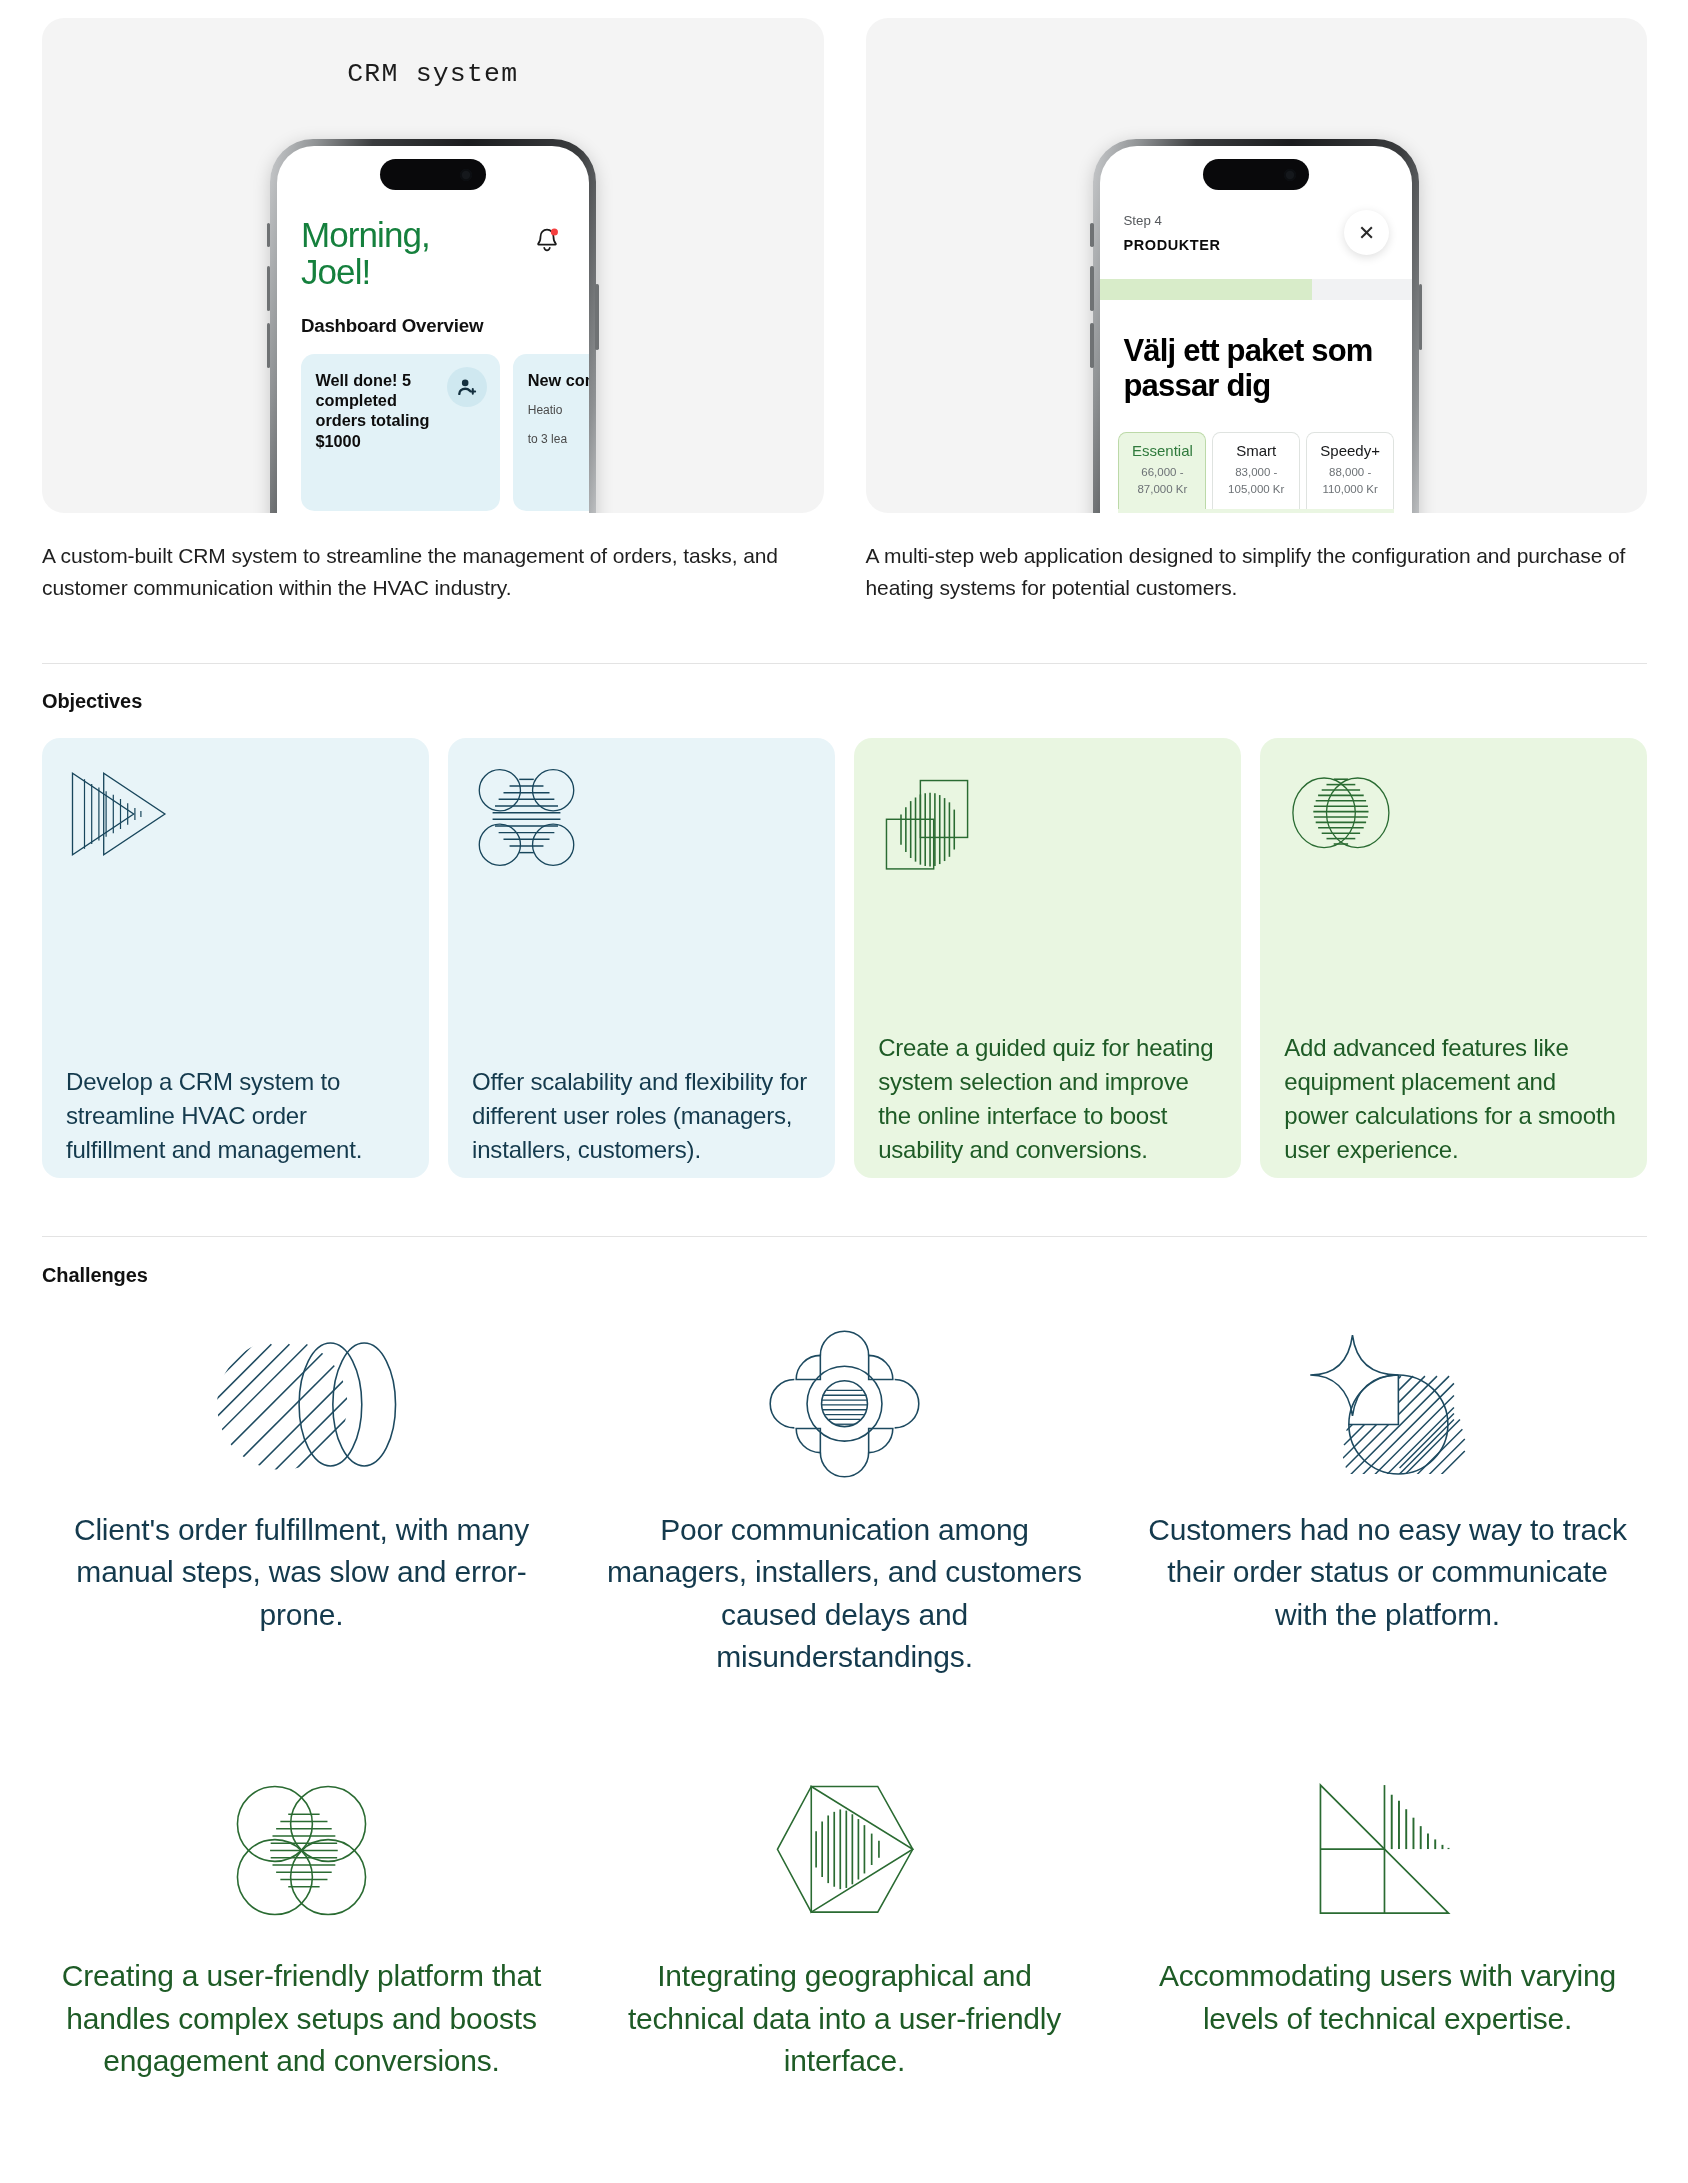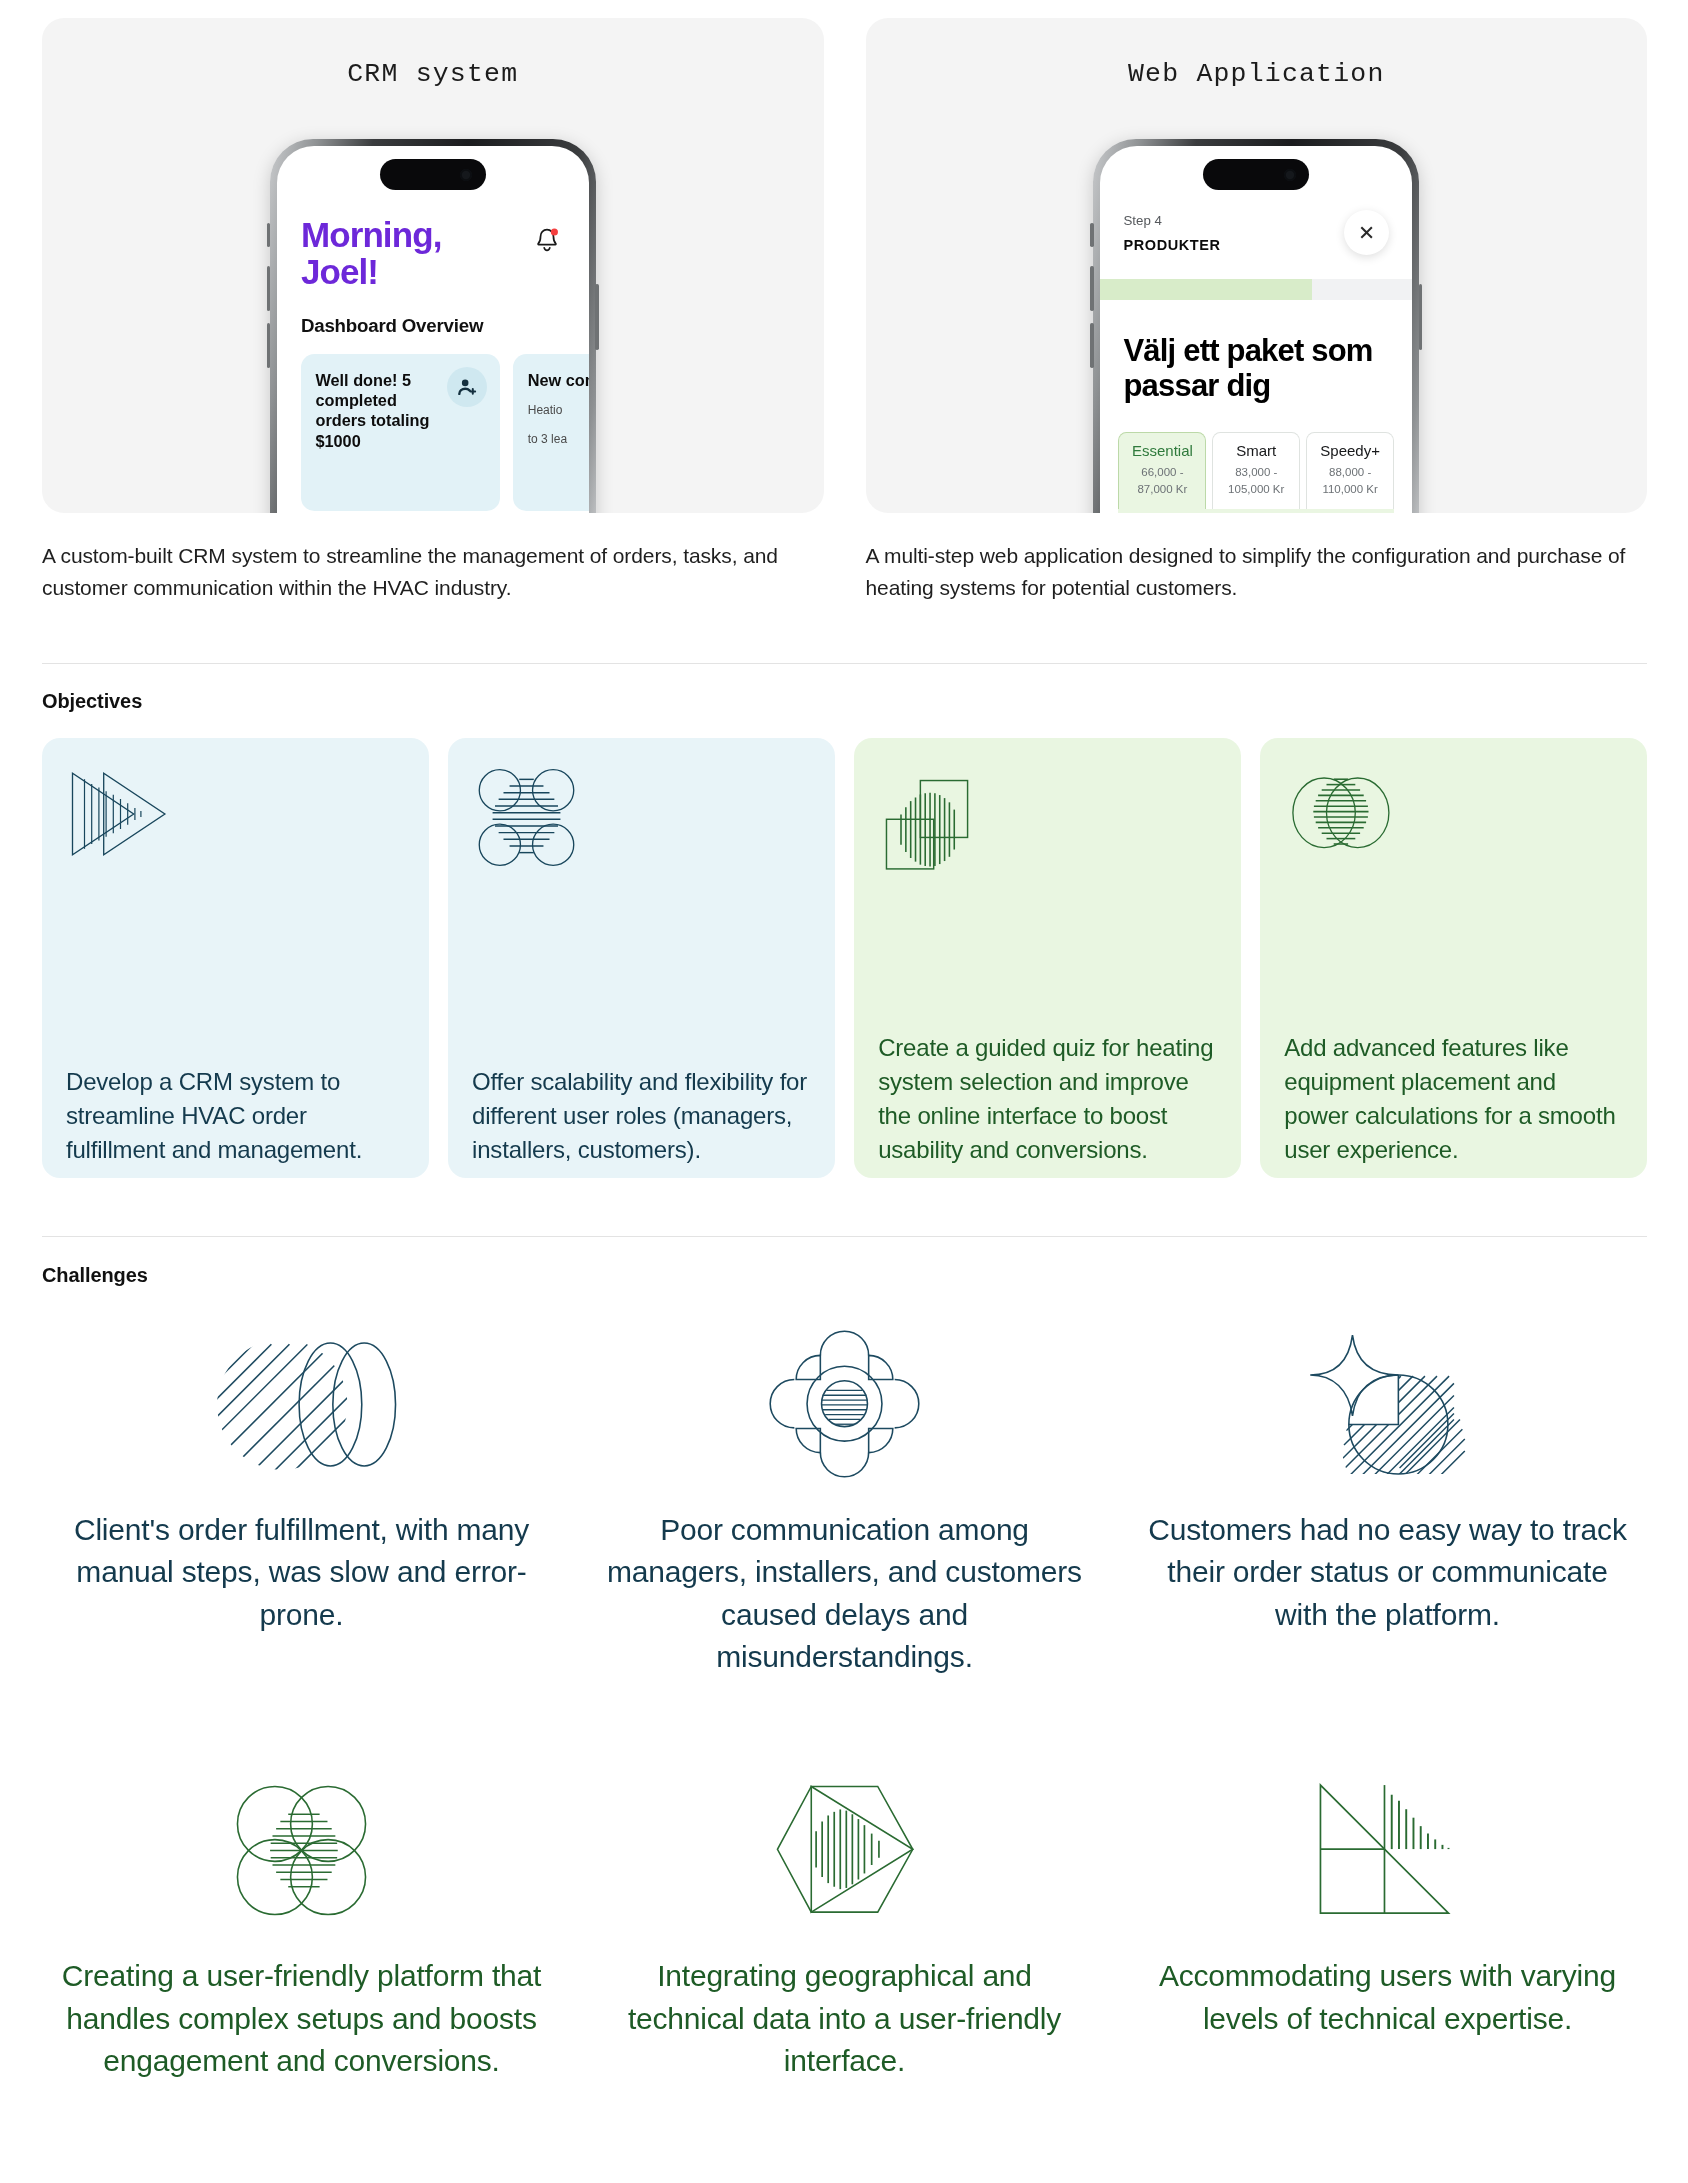--- a/index.html
+++ b/index.html
@@ -82,21 +82,21 @@
   }
   .sb-l1 { left: -3px; top: 84px; height: 24px; }
   .sb-l2 { left: -3px; top: 127px; height: 45px; }
   .sb-l3 { left: -3px; top: 184px; height: 45px; }
   .sb-r1 { right: -3px; top: 145px; height: 66px; }
 
   
   .crm-screen { padding: 71px 24px 0 24px; position: relative; height:100%; }
   .crm-head { display: flex; align-items: flex-start; justify-content: space-between; }
   .crm-greet {
-    font-size: 35px; font-weight: 700; line-height: 1.04; letter-spacing: -0.9px; color: #6d28d9;
+    font-size: 35px; font-weight: 400; line-height: 1.04; letter-spacing: -0.9px; color: #15803d;
   }
   .bell-wrap { position: relative; margin-top: 8.4px; margin-right: 3.6px; }
   .crm-sub {
     margin-top: 25px; font-size: 18.7px; font-weight: 700; color: #111; letter-spacing: -0.2px;
   }
   .crm-cards { display: flex; gap: 13.3px; margin-top: 17px; }
   .crm-card {
     background: #e2f2f7; border-radius: 13.3px; padding: 15.7px 14.5px;
     min-height: 157px; flex: 0 0 199px; position: relative;
   }
@@ -244,21 +244,20 @@
 
         </div>
       </div>
     </div>
 
     <p class="blurb">A custom-built CRM system to streamline the management of orders, tasks, and customer communication within the HVAC industry.</p>
   </div>
 
   <div class="showcase-col">
     <div class="mock-card">
-      <div class="mock-title">Web Application</div>
 
       <div class="phone">
         <span class="side-btn sb-l1"></span>
         <span class="side-btn sb-l2"></span>
         <span class="side-btn sb-l3"></span>
         <span class="side-btn sb-r1"></span>
         <div class="phone-inner">
           <div class="notch"></div>
 
           <div class="web-screen">

